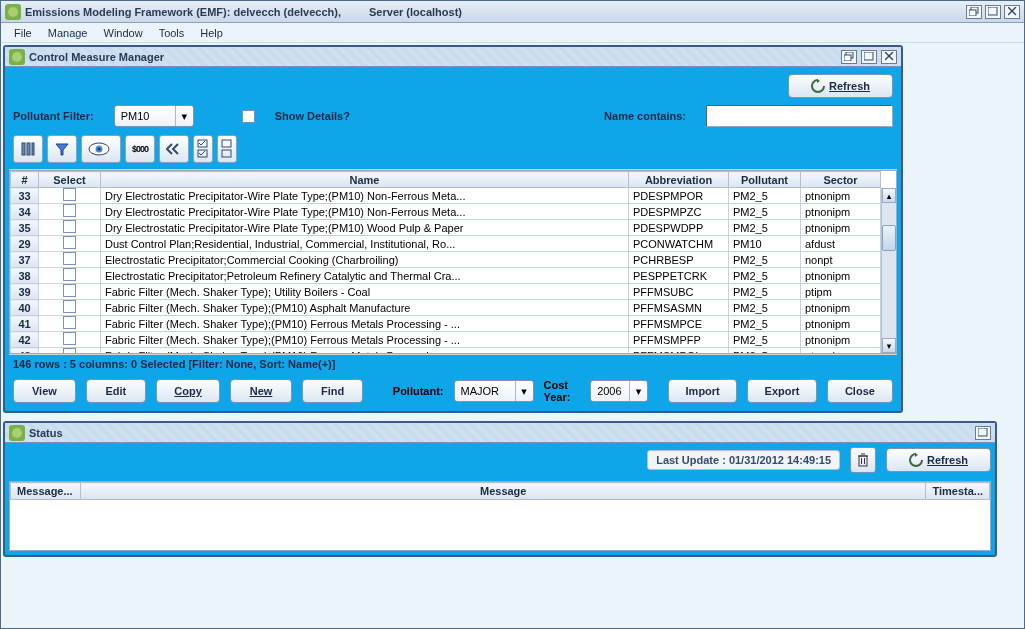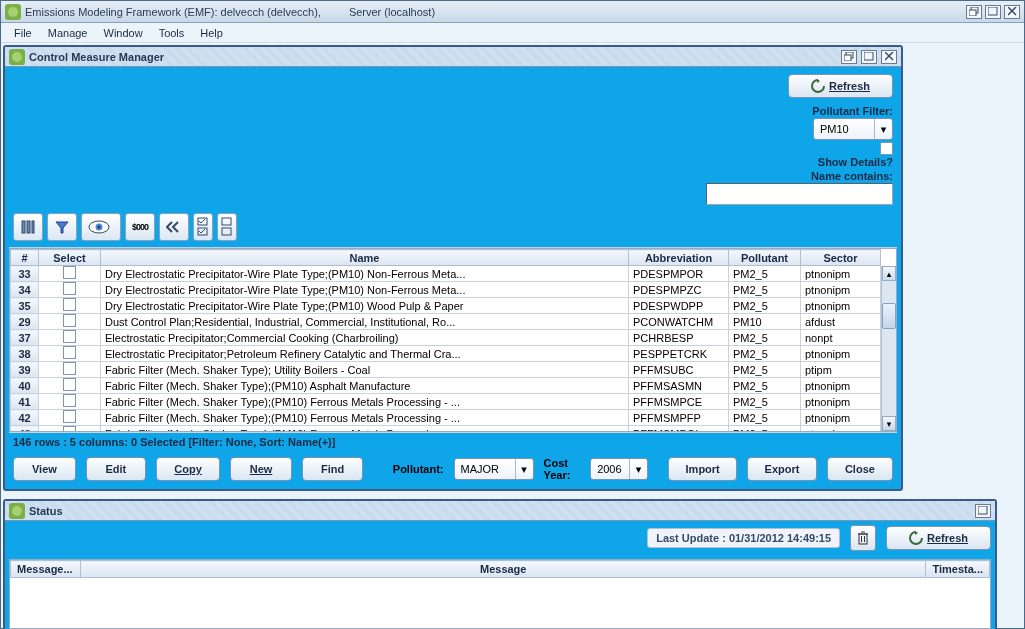--- a/index.html
+++ b/index.html
@@ -3,21 +3,21 @@
 <meta charset="utf-8">
 <style>
   * { box-sizing: border-box; }
   body { margin: 0; font-family: Arial, sans-serif; font-size: 11px; background: #fff; }
   
   .outer-window { width: 1025px; height: 629px; border: 1px solid #4a6a8a; background: #ecf4fb; }
   
   .titlebar {
     height: 22px; display: flex; align-items: center; padding: 0 4px;
     background: linear-gradient(to bottom, #e8eef5, #c8d8ea);
-    border-bottom: 1px solid #8aa0bb; font-weight: normal; color: #2a3a52;
+    border-bottom: 1px solid #8aa0bb; font-weight: bold; color: #2a3a52;
   }
   .titlebar-title { flex: 1; display: flex; align-items: center; gap: 4px; }
   .app-icon { width: 16px; height: 16px; background: #7aaf4a; border-radius: 3px; position: relative; }
   .app-icon::after { content: ""; position: absolute; inset: 3px; background: #a8d070; border-radius: 50%; }
   .win-btns { display: flex; gap: 3px; }
   .win-btn { width: 16px; height: 14px; border: 1px solid #6a7a92; background: #f2f6fb; display: flex; align-items: center; justify-content: center; font-size: 10px; cursor: pointer; }
   
   .menubar { height: 20px; display: flex; align-items: center; gap: 2px; padding: 0 6px; background: #ecf4fb; border-bottom: 1px solid #d0dae6; }
   .menubar span { padding: 2px 7px; cursor: pointer; color: #1a2a44; }
   
@@ -38,21 +38,21 @@
   .refresh-row { display: flex; justify-content: flex-end; padding: 3px 4px; }
   
   .btn {
     display: inline-flex; align-items: center; justify-content: center; gap: 4px;
     height: 24px; min-width: 60px; padding: 0 22px;
     border: 1px solid #7a94b4; border-radius: 4px; cursor: pointer;
     background: linear-gradient(to bottom, #fdfefe, #dbe6f2);
     font-size: 11px; color: #1a2a44; font-weight: bold;
   }
   
-  .filter-row { display: flex; align-items: flex-end; gap: 1px; padding: 4px 4px 6px 4px; flex-direction: column; }
+  .filter-row { display: flex; align-items: center; gap: 20px; padding: 4px 4px 6px 4px; }
   .filter-row .label { font-weight: bold; color: #1a2a44; }
   .combo { display: inline-flex; align-items: center; height: 22px; border: 1px solid #7a94b4; background: linear-gradient(#fff,#eef3fa); border-radius: 3px; }
   .combo .val { padding: 0 6px; min-width: 60px; }
   .combo .arrow { width: 18px; height: 100%; display: flex; align-items: center; justify-content: center; border-left: 1px solid #aab8cc; }
   .checkbox { width: 13px; height: 13px; border: 1px solid #7a94b4; background: #fff; display: inline-block; }
   .textfield { height: 22px; border: 1px inset #9aaac2; background: #fff; padding: 0 4px; min-width: 110px; }
   .spacer { flex: 1; }
   
   .toolbar { display: flex; align-items: center; gap: 4px; padding: 2px 4px 6px 4px; border-bottom: 1px solid #c2d2e4; }
   .tool {

